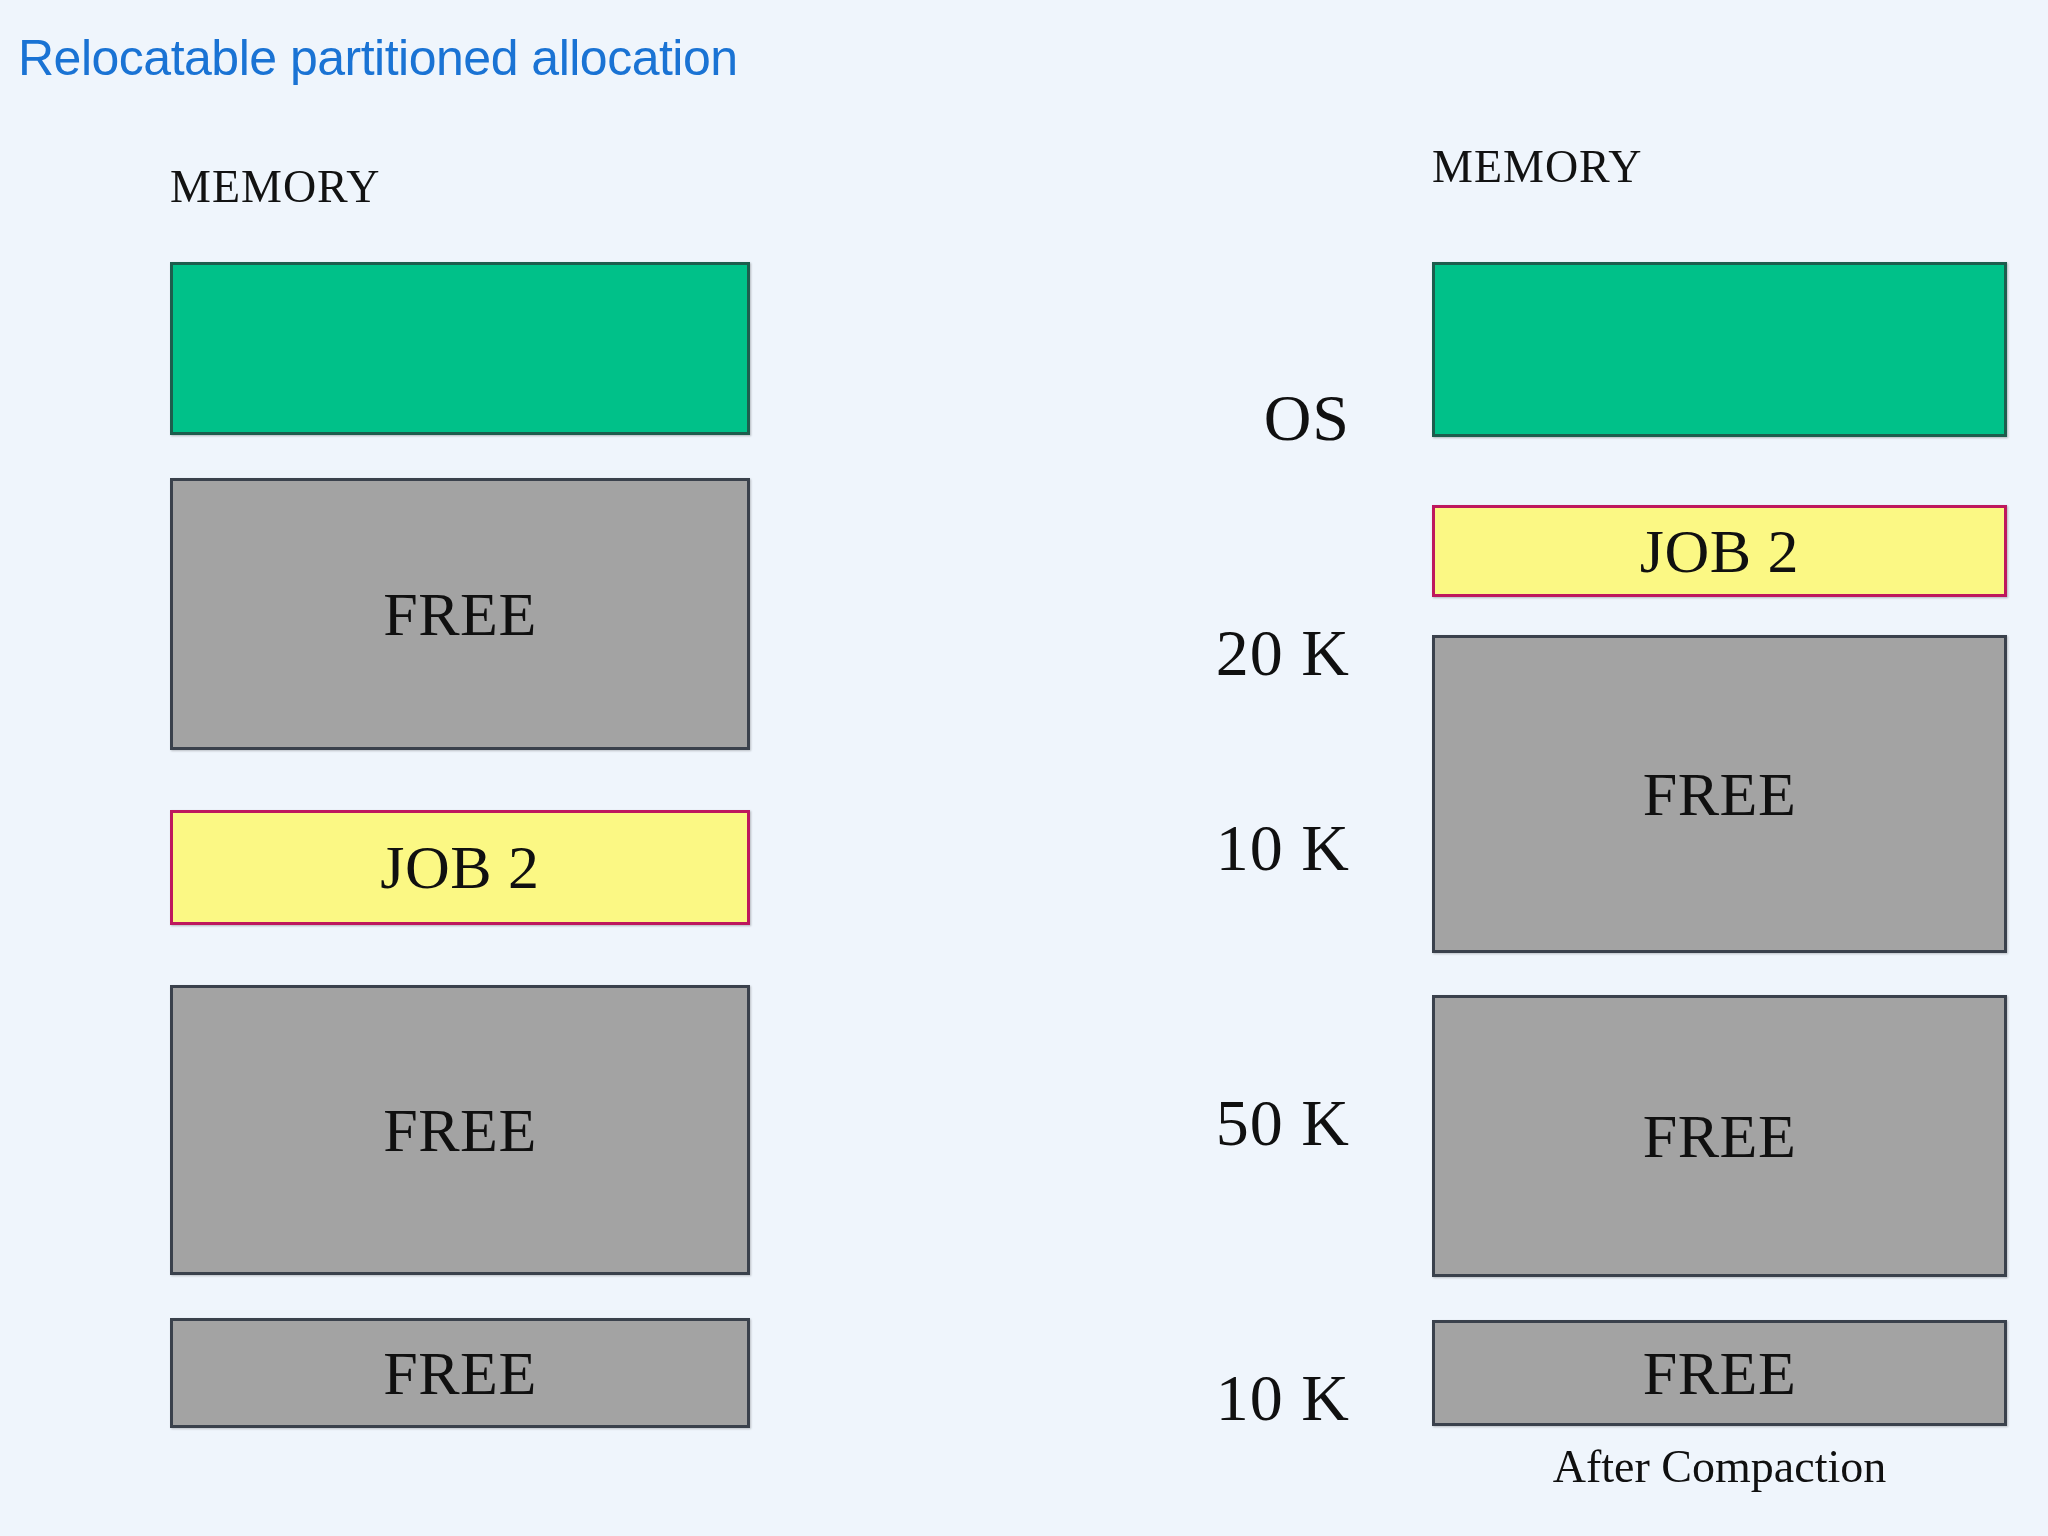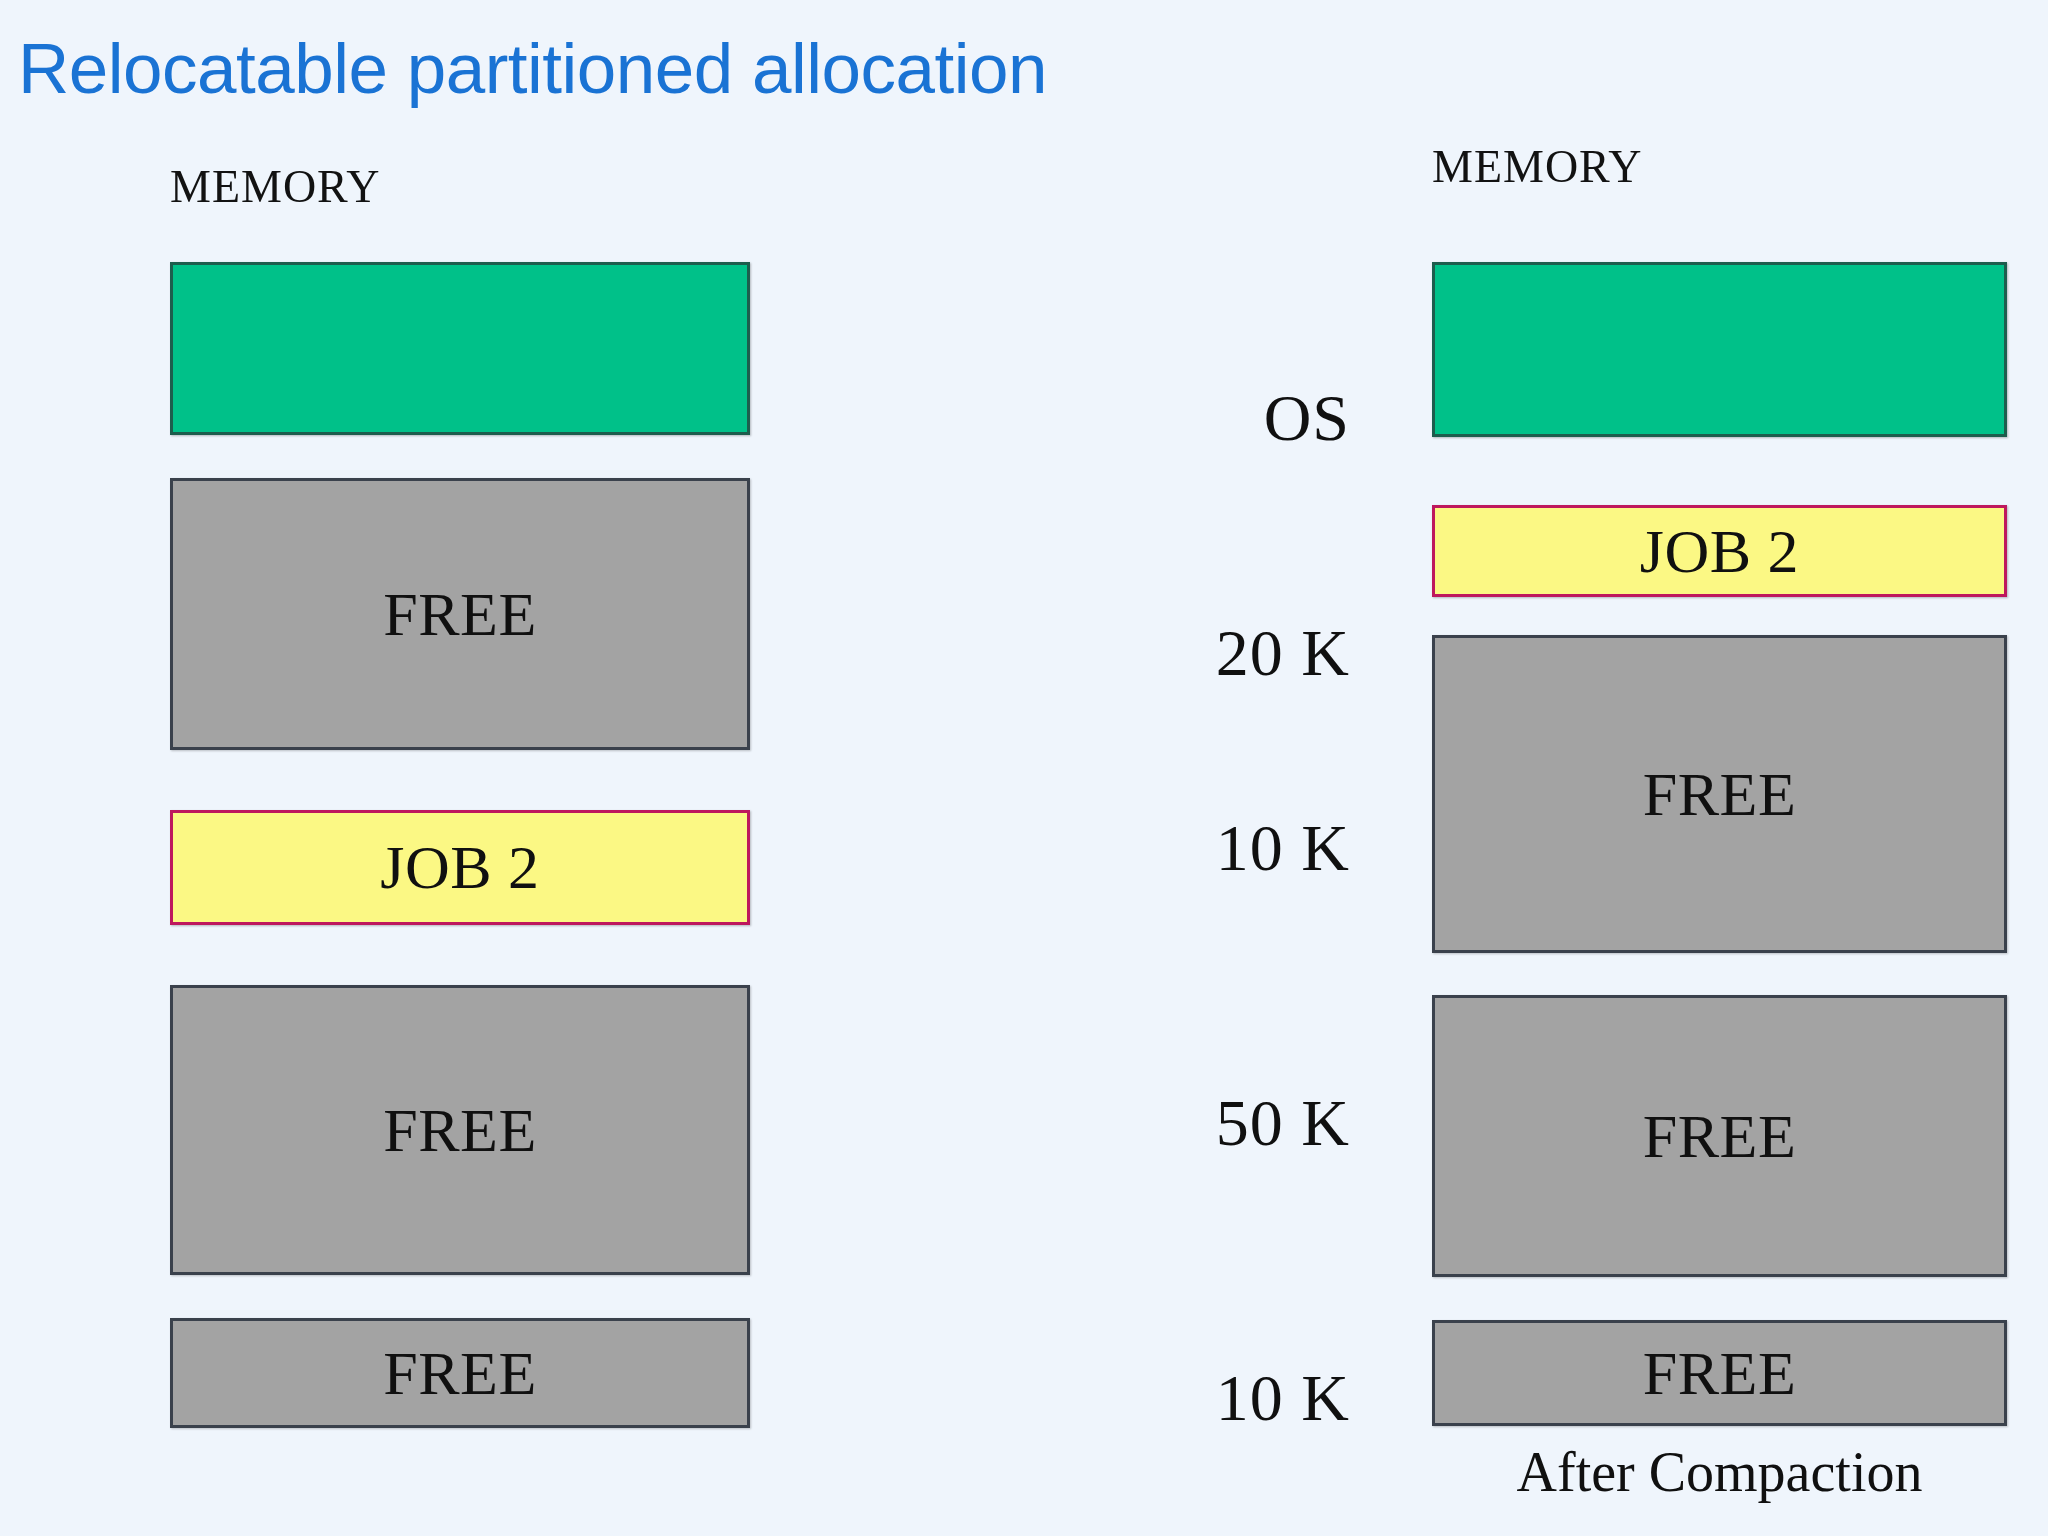--- a/index.html
+++ b/index.html
@@ -21,21 +21,21 @@
     height: 1536px;
     background: #eff5fc;
   }
 
   
   .slide-title {
     position: absolute;
     left: 18px;
     top: 32px;
     font-family: "Liberation Sans", "DejaVu Sans", sans-serif;
-    font-size: 71px;
+    font-size: 50px;
     font-weight: 400;
     color: #1a73d4;
     letter-spacing: -0.5px;
     white-space: nowrap;
     line-height: 1.05;
   }
 
   
   .col-header {
     position: absolute;
@@ -93,21 +93,21 @@
   }
 
   
   .caption {
     position: absolute;
     left: 1432px;
     top: 1440px;
     width: 575px;
     text-align: center;
     font-family: "Liberation Serif", "DejaVu Serif", serif;
-    font-size: 56px;
+    font-size: 46px;
     color: #101010;
     white-space: nowrap;
   }
 </style>
 </head>
 <body>
 
 <div id="stage">
 
   <div class="slide-title">Relocatable partitioned allocation</div>

